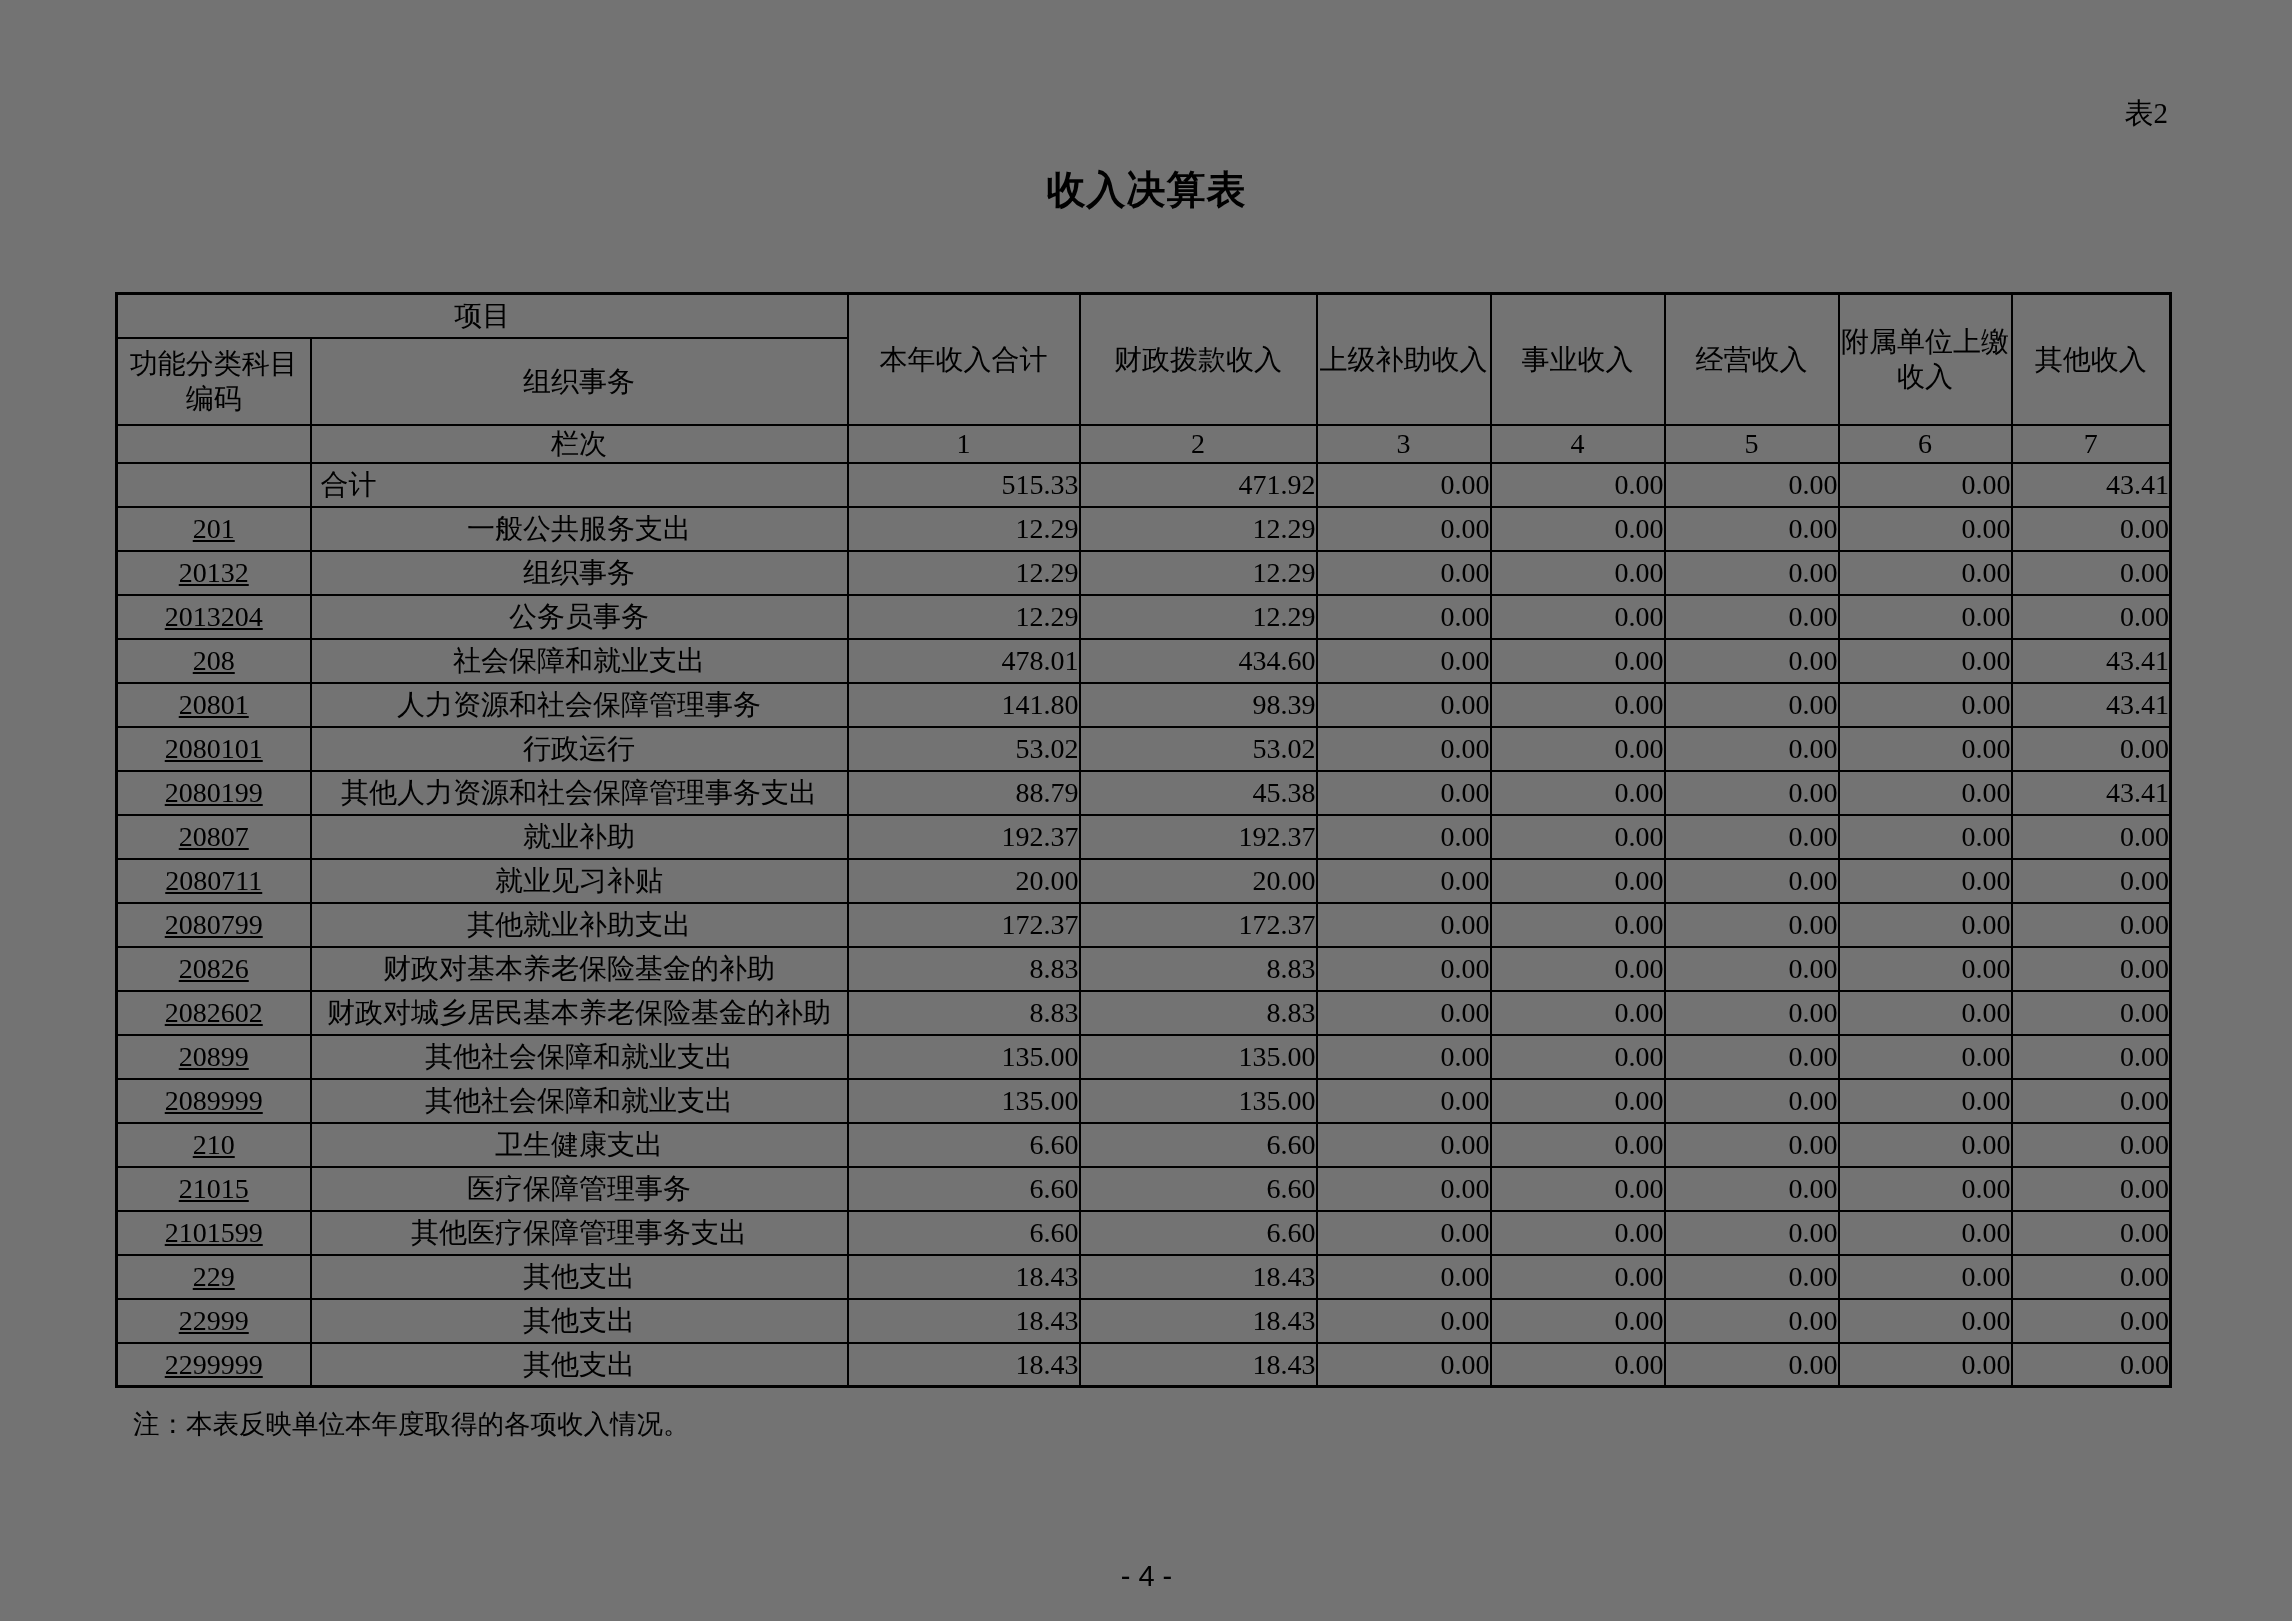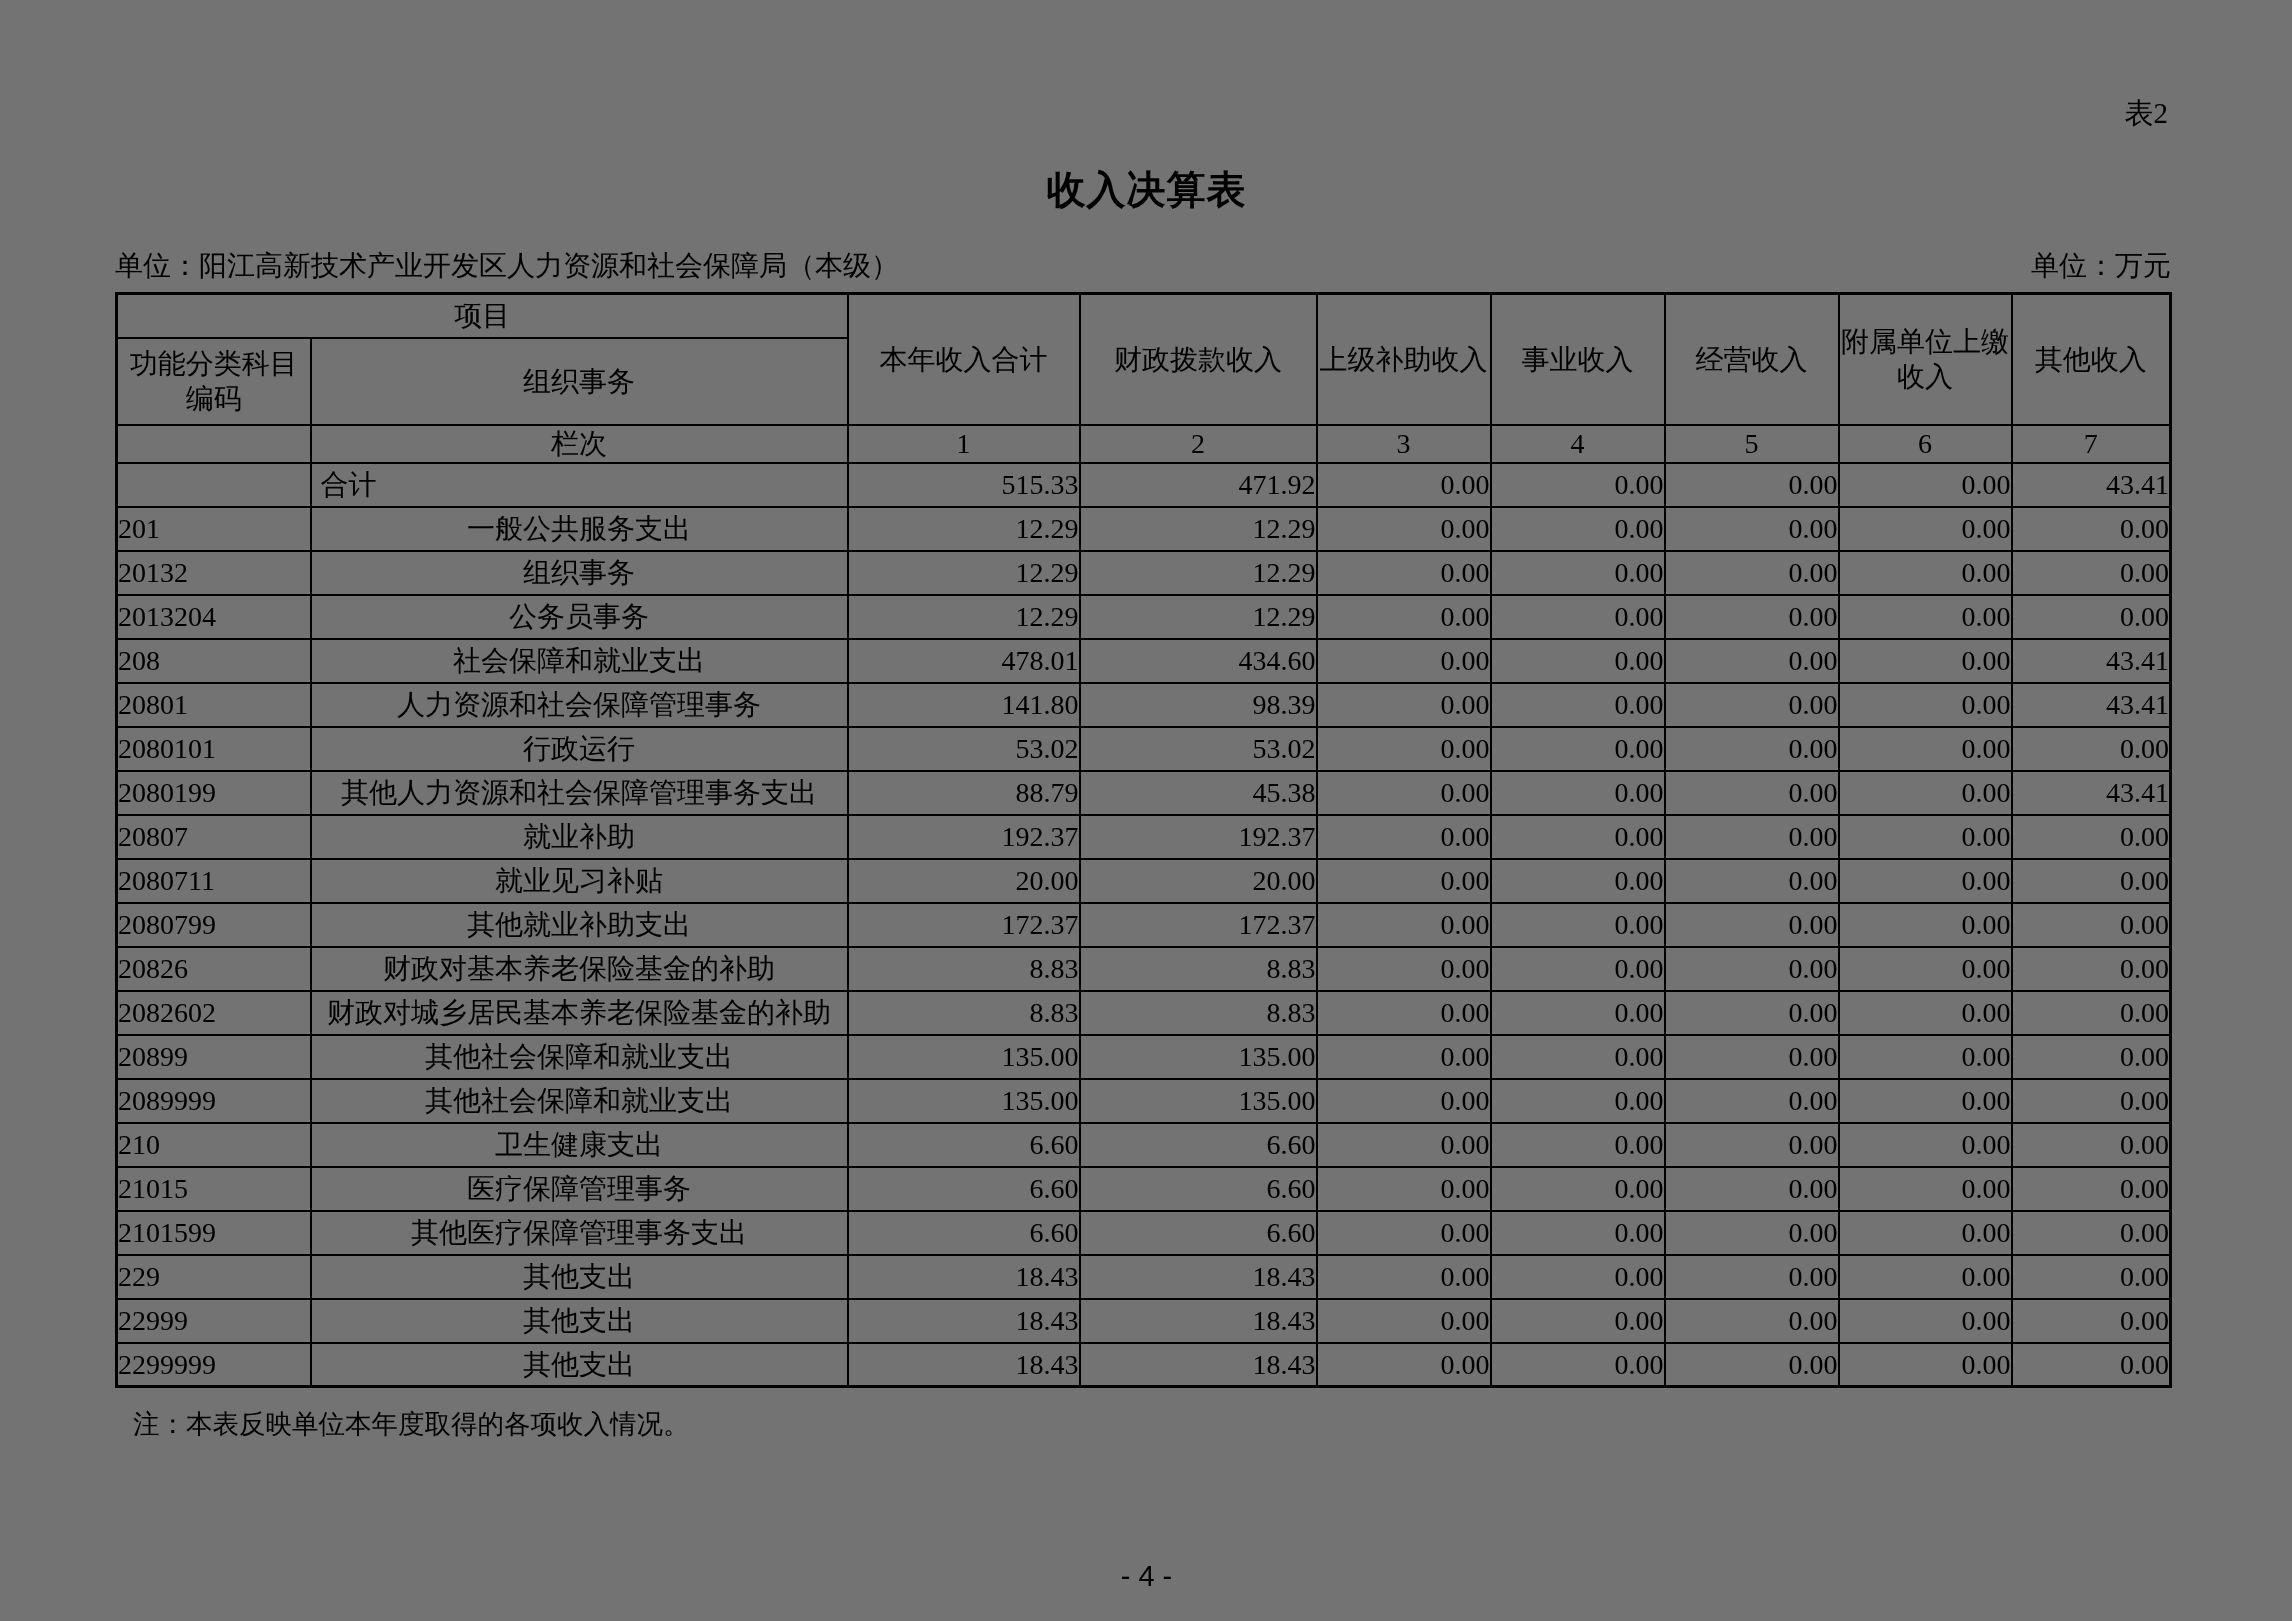--- a/index.html
+++ b/index.html
@@ -36,21 +36,21 @@
     font-weight:normal;font-size:28px;
     padding:0;overflow:hidden;white-space:normal;
     vertical-align:middle;
     line-height:1.25;
   }
   tr.r-project{height:44px;}
   tr.r-head{height:87px;}
   tr.r-lanci{height:38px;padding-left:14px;}
   tbody.data tr{height:44px;}
   .c{text-align:center;}
-  td.code{text-align:left;padding-left:13.7px;}
+  td.code{text-align:center;padding-left:13.7px;text-decoration:underline;}
   td.name{text-align:center;padding-left:11.8px;}
   td.name.total{text-align:left;padding-left:9px;margin-top:12px;}
   td.num{text-align:right;padding-right:6.9px;}
   .note-line{
     position:absolute;left:133px;top:1406px;
     font-size:26.5px;
   }
   .page-number{
     position:absolute;top:1560px;left:0;width:100%;
     text-align:center;font-size:29px;
@@ -59,24 +59,20 @@
 </style>
 </head>
 <body>
 
 <div class="page">
 
   <div class="table-tag">表2</div>
 
   <div class="doc-title">收入决算表</div>
 
-  <div class="unit-row">
-    <span>单位：阳江高新技术产业开发区人力资源和社会保障局（本级）</span>
-    <span>单位：万元</span>
-  </div>
 
   <table class="budget">
     <colgroup>
       <col style="width:194px">
       <col style="width:537px">
       <col style="width:232px">
       <col style="width:237px">
       <col style="width:174px">
       <col style="width:174px">
       <col style="width:174px">

